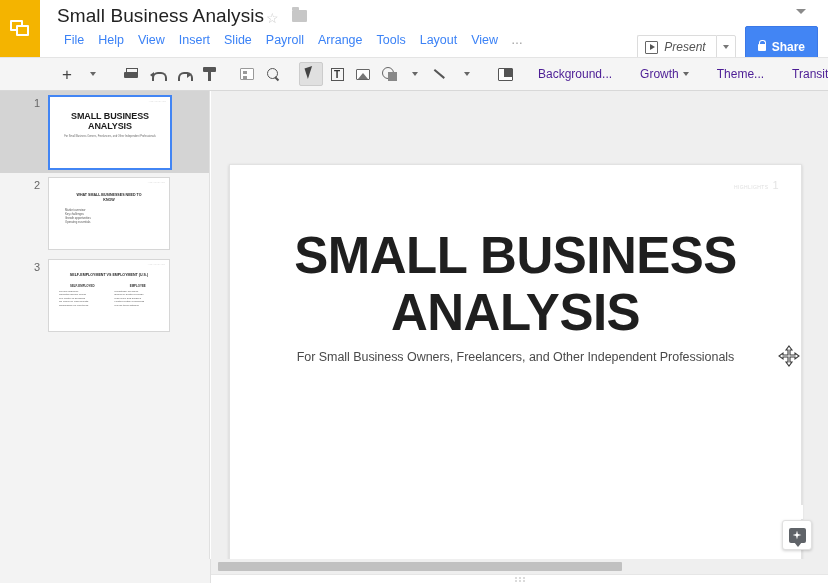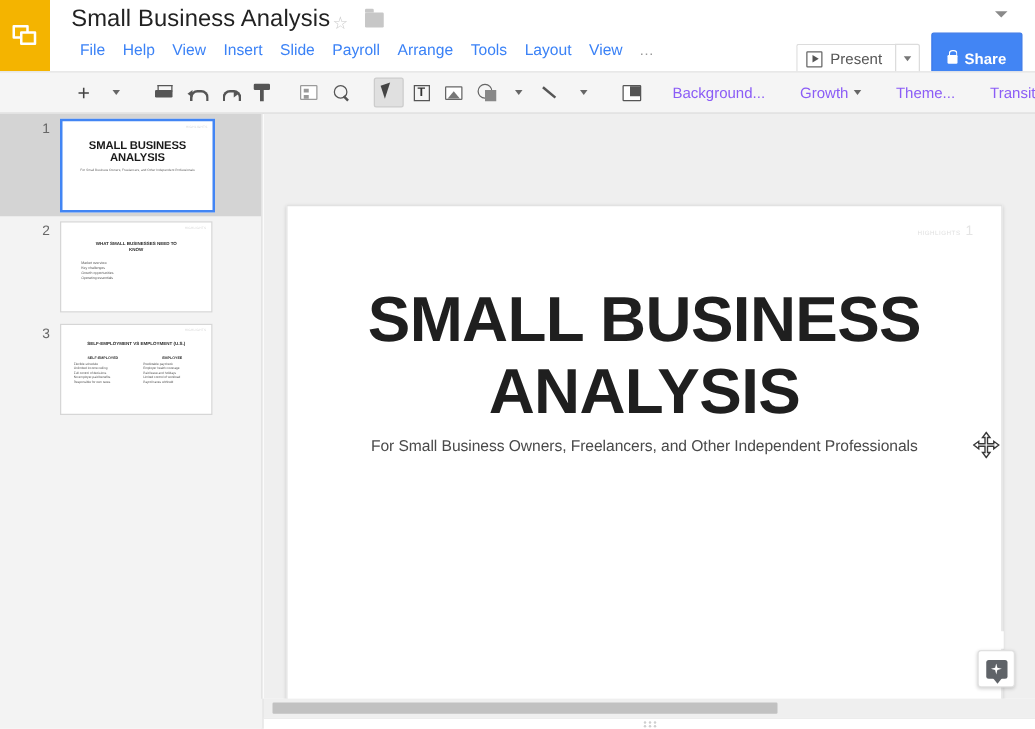--- a/index.html
+++ b/index.html
@@ -47,21 +47,21 @@
     border-radius: 2px;
   }
   .menu-more { color: #999; letter-spacing: 1px; font-size: 12px; padding: 2px 6px; }
 
   .hdr-right { position: absolute; right: 10px; top: 26px; display: flex; align-items: center; gap: 9px; }
   .btn {
     height: 25px; border: 1px solid #dcdcdc; background: #fff; border-radius: 2px;
     display: flex; align-items: center; font-size: 12px; color: #555; padding: 0 10px;
     cursor: pointer; white-space: nowrap;
   }
-  .present-group { display: flex; }
+  .present-group { display: flex; font-style: italic; }
   .present-main {
     border-radius: 2px 0 0 2px; border-right: none; padding-left: 7px; gap: 6px;
   }
   .present-arrow {
     width: 20px; border-radius: 0 2px 2px 0; justify-content: center; padding: 0;
   }
   .play-icon {
     width: 13px; height: 13px; border: 1px solid #666; border-radius: 1px;
     display: inline-flex; align-items: center; justify-content: center; background: #fff;
   }
@@ -97,21 +97,21 @@
     display: flex; align-items: center; padding-left: 54px; gap: 0;
   }
   .tb-btn {
     height: 24px; min-width: 24px; display: flex; align-items: center; justify-content: center;
     border-radius: 2px; cursor: pointer; color: #555; position: relative; margin: 0 1px;
   }
   .tb-btn.active { background: #e0e0e0; border: 1px solid #ccc; }
   .tb-sep { width: 1px; height: 18px; background: #dcdcdc; margin: 0 6px; }
   .tb-txtbtn {
     height: 24px; display: flex; align-items: center; padding: 0 8px; font-size: 12px;
-    color: #8b5cf6; border-radius: 2px; cursor: pointer; white-space: nowrap; gap: 4px;
+    color: #4c1d95; border-radius: 2px; cursor: pointer; white-space: nowrap; gap: 4px;
   }
 
   
   .ic { display: block; }
   .ic-plus { font-size: 17px; line-height: 17px; color: #444; font-weight: 300; }
   .ic-caret { width:0;height:0;border-left:3px solid transparent;border-right:3px solid transparent;border-top:4px solid #666; }
   .ic-print { width: 14px; height: 13px; position: relative; }
   .ic-print::before { content:""; position:absolute; left:2px; top:0; width:10px; height:4px; border:1.5px solid #555; border-bottom:none; }
   .ic-print::after { content:""; position:absolute; left:0; top:4px; width:14px; height:6px; background:#555; border-radius:1px; }
   .ic-undo, .ic-redo { width: 15px; height: 13px; position: relative; }

